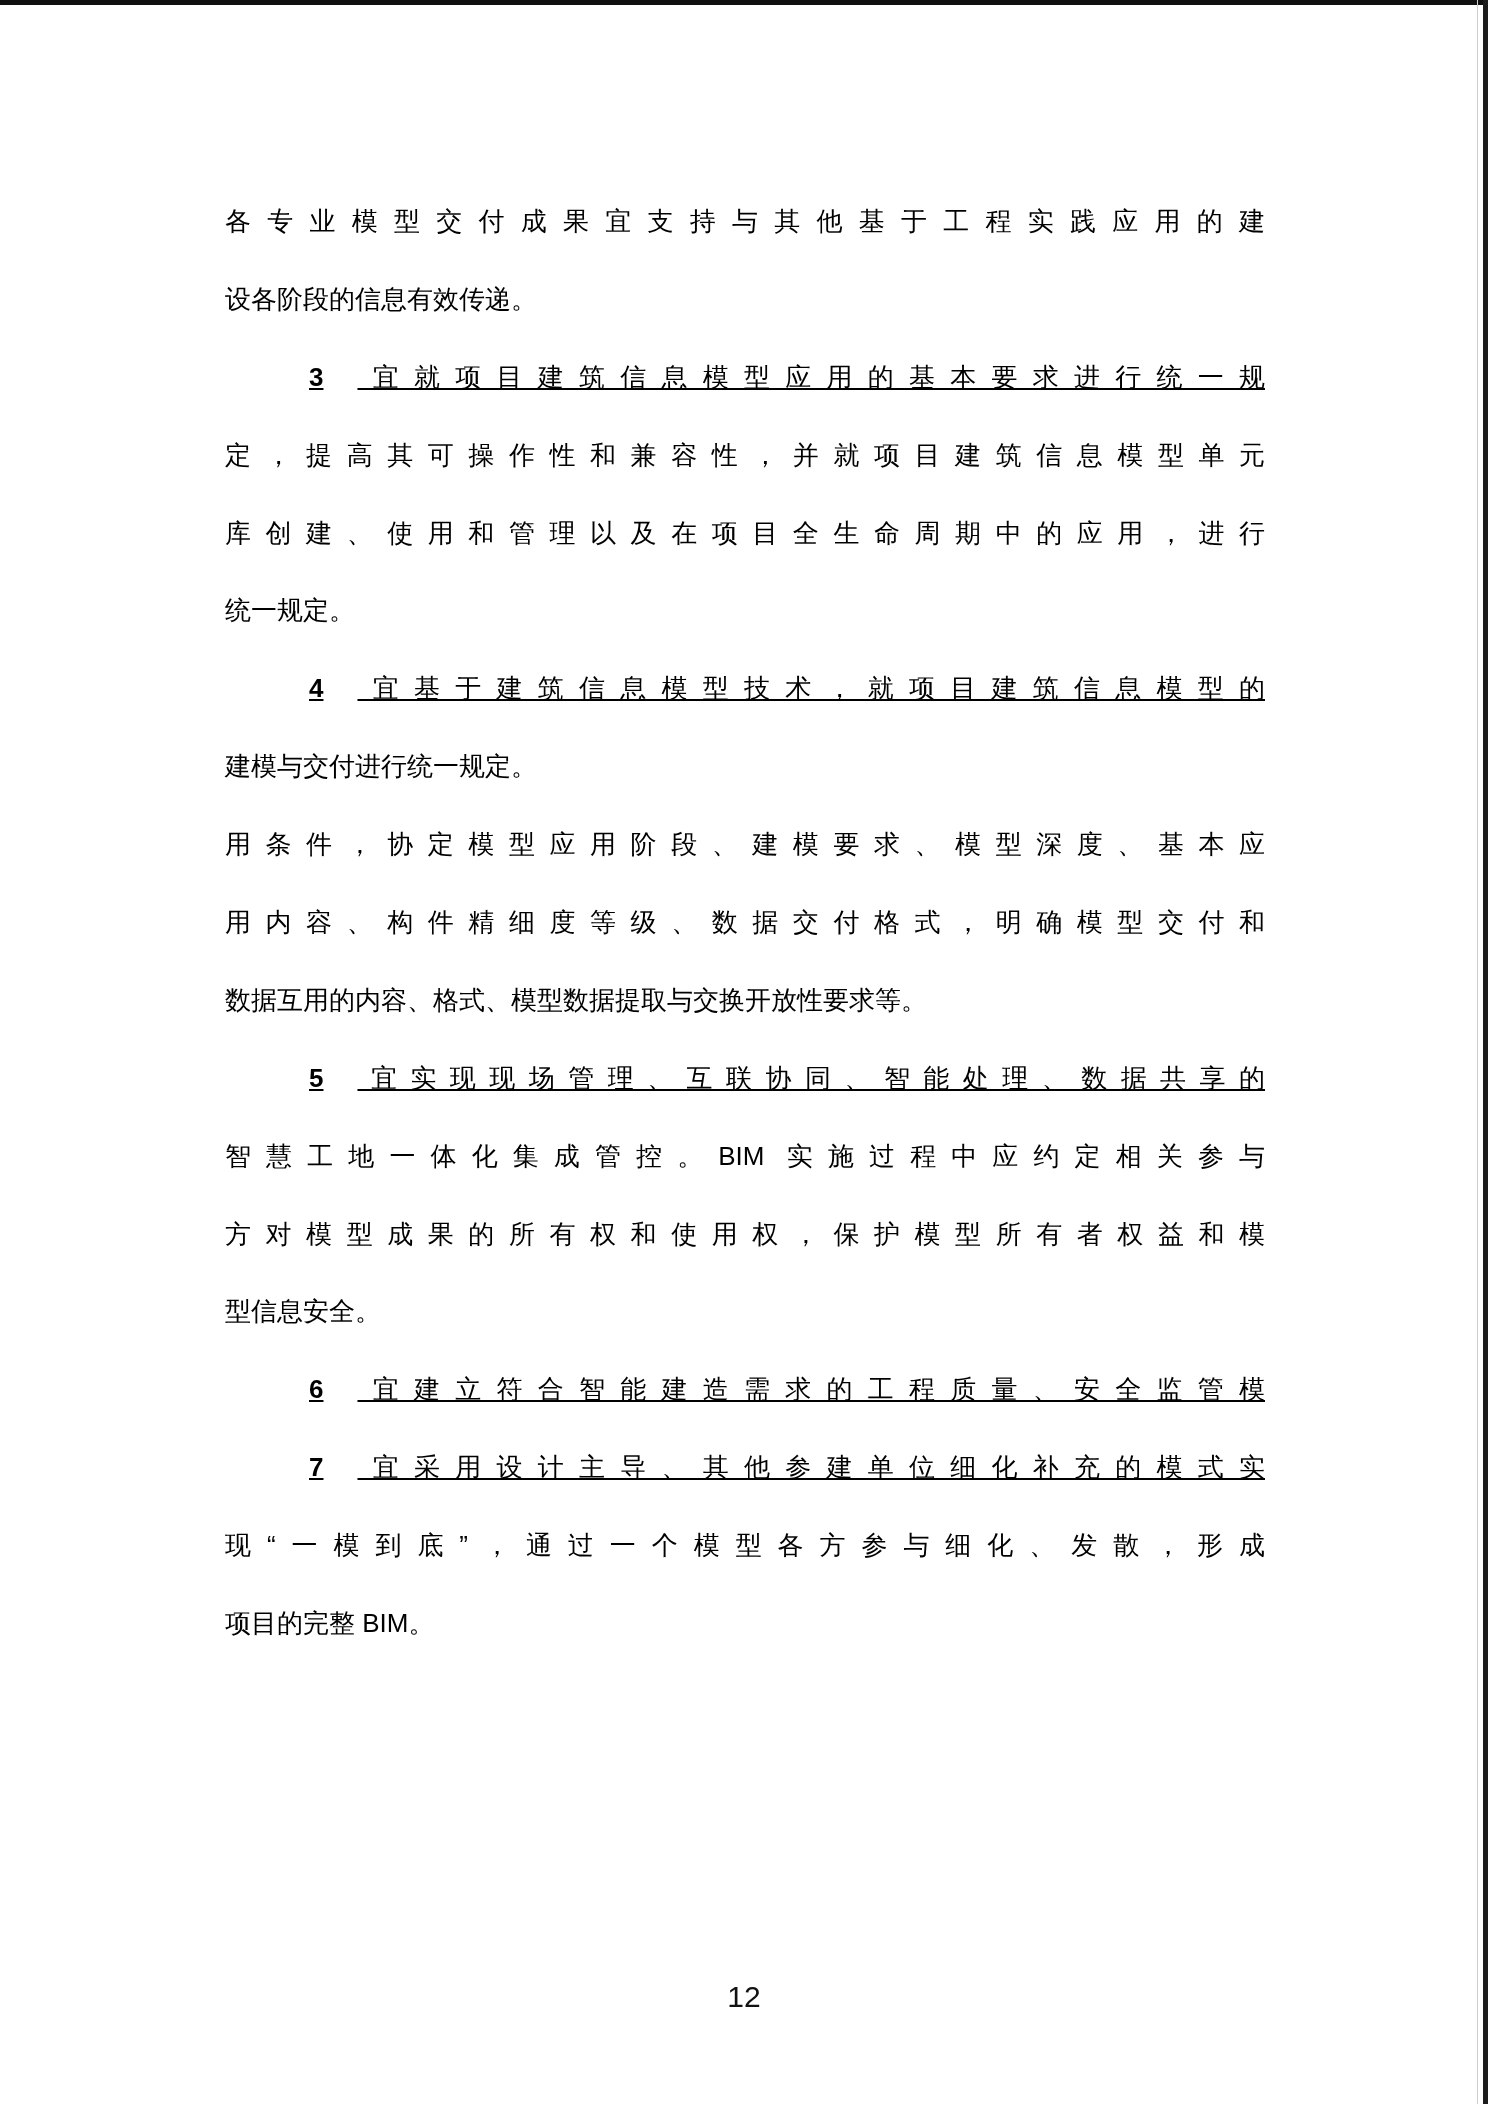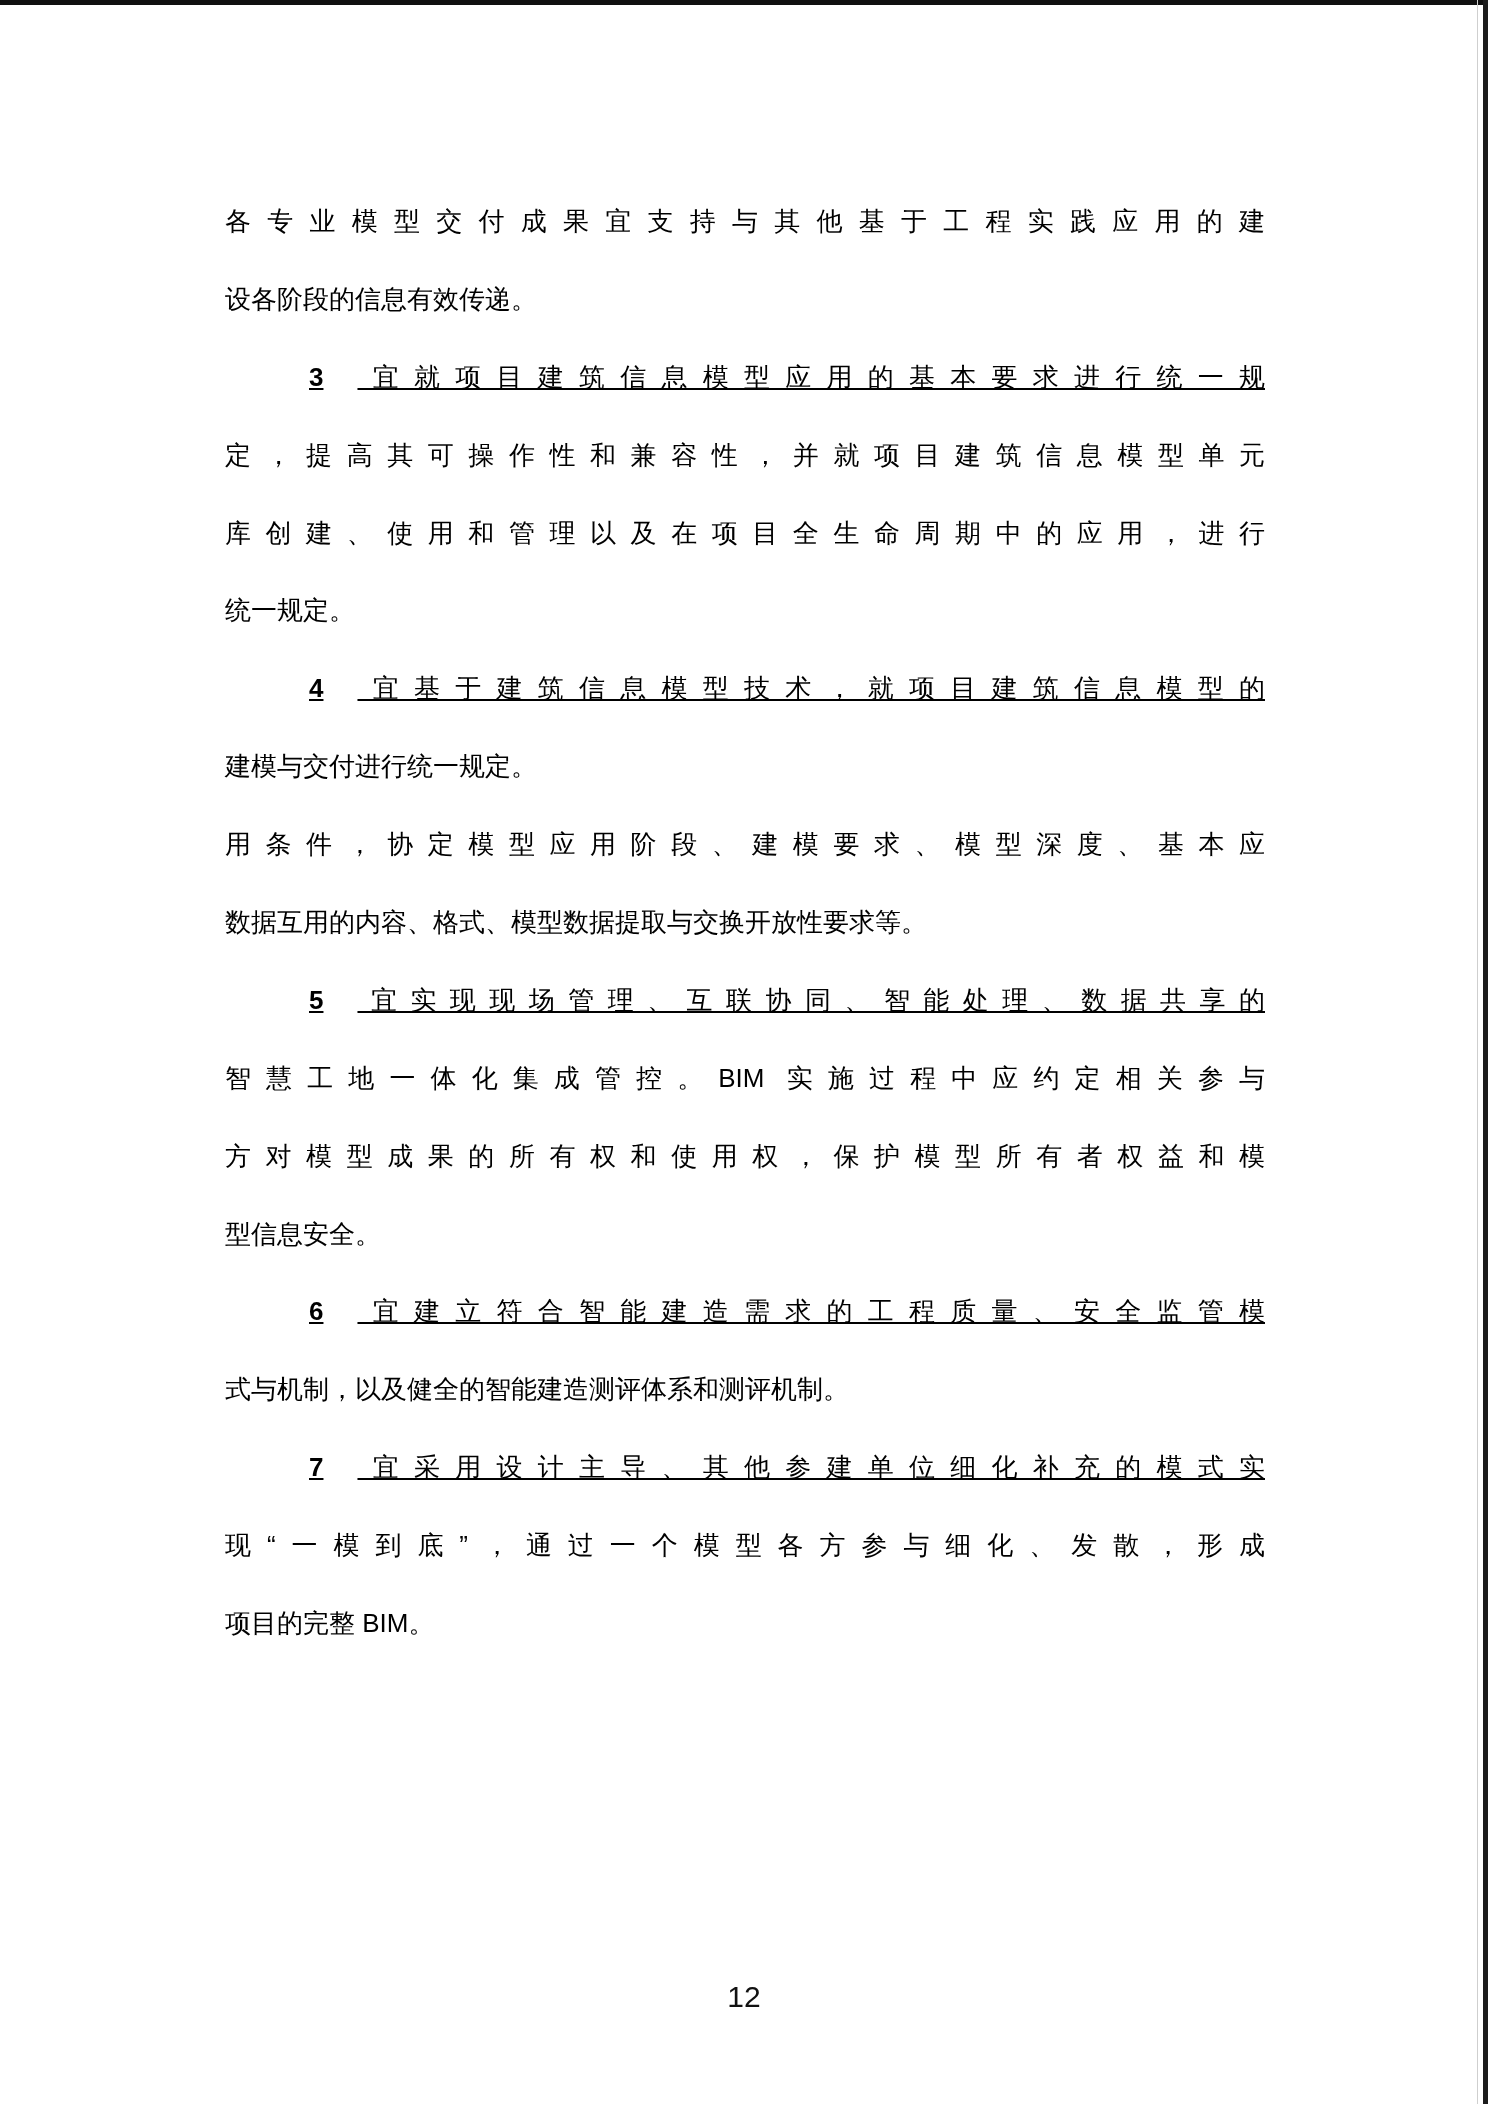--- a/index.html
+++ b/index.html
@@ -83,25 +83,25 @@
 <main class="text-block">
     <div class="line stretch">各专业模型交付成果宜支持与其他基于工程实践应用的建</div>
     <div class="line">设各阶段的信息有效传递。</div>
     <div class="line stretch indent"><span class="clause-num">3</span><span>宜就项目建筑信息模型应用的基本要求进行统一规</span></div>
     <div class="line stretch">定，提高其可操作性和兼容性，并就项目建筑信息模型单元</div>
     <div class="line stretch">库创建、使用和管理以及在项目全生命周期中的应用，进行</div>
     <div class="line">统一规定。</div>
     <div class="line stretch indent"><span class="clause-num">4</span><span>宜基于建筑信息模型技术，就项目建筑信息模型的</span></div>
     <div class="line">建模与交付进行统一规定。</div>
     <div class="line stretch">用条件，协定模型应用阶段、建模要求、模型深度、基本应</div>
+    <div class="line stretch">用内容、构件精细度等级、数据交付格式，明确模型交付和</div>
     <div class="line">数据互用的内容、格式、模型数据提取与交换开放性要求等。</div>
     <div class="line stretch indent"><span class="clause-num">5</span><span>宜实现现场管理、互联协同、智能处理、数据共享的</span></div>
     <div class="line stretch">智慧工地一体化集成管控。BIM 实施过程中应约定相关参与</div>
     <div class="line stretch">方对模型成果的所有权和使用权，保护模型所有者权益和模</div>
     <div class="line">型信息安全。</div>
     <div class="line stretch indent"><span class="clause-num">6</span><span>宜建立符合智能建造需求的工程质量、安全监管模</span></div>
-    <div class="line">式与机制，以及健全的智能建造测评体系和测评机制。</div>
     <div class="line stretch indent"><span class="clause-num">7</span><span>宜采用设计主导、其他参建单位细化补充的模式实</span></div>
     <div class="line stretch">现“一模到底”，通过一个模型各方参与细化、发散，形成</div>
     <div class="line">项目的完整 BIM。</div>
   </main>
 
 <div class="page-number">12</div>
 
 </body></html>

